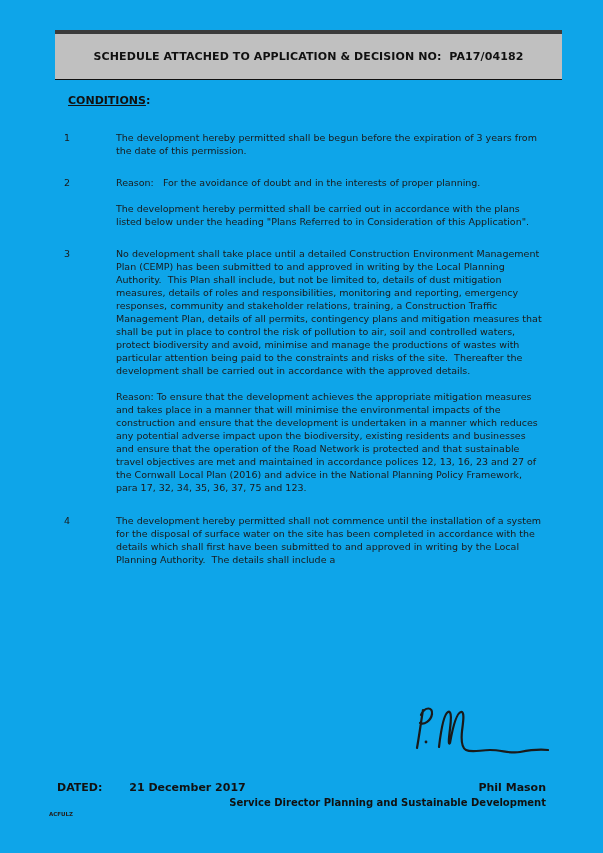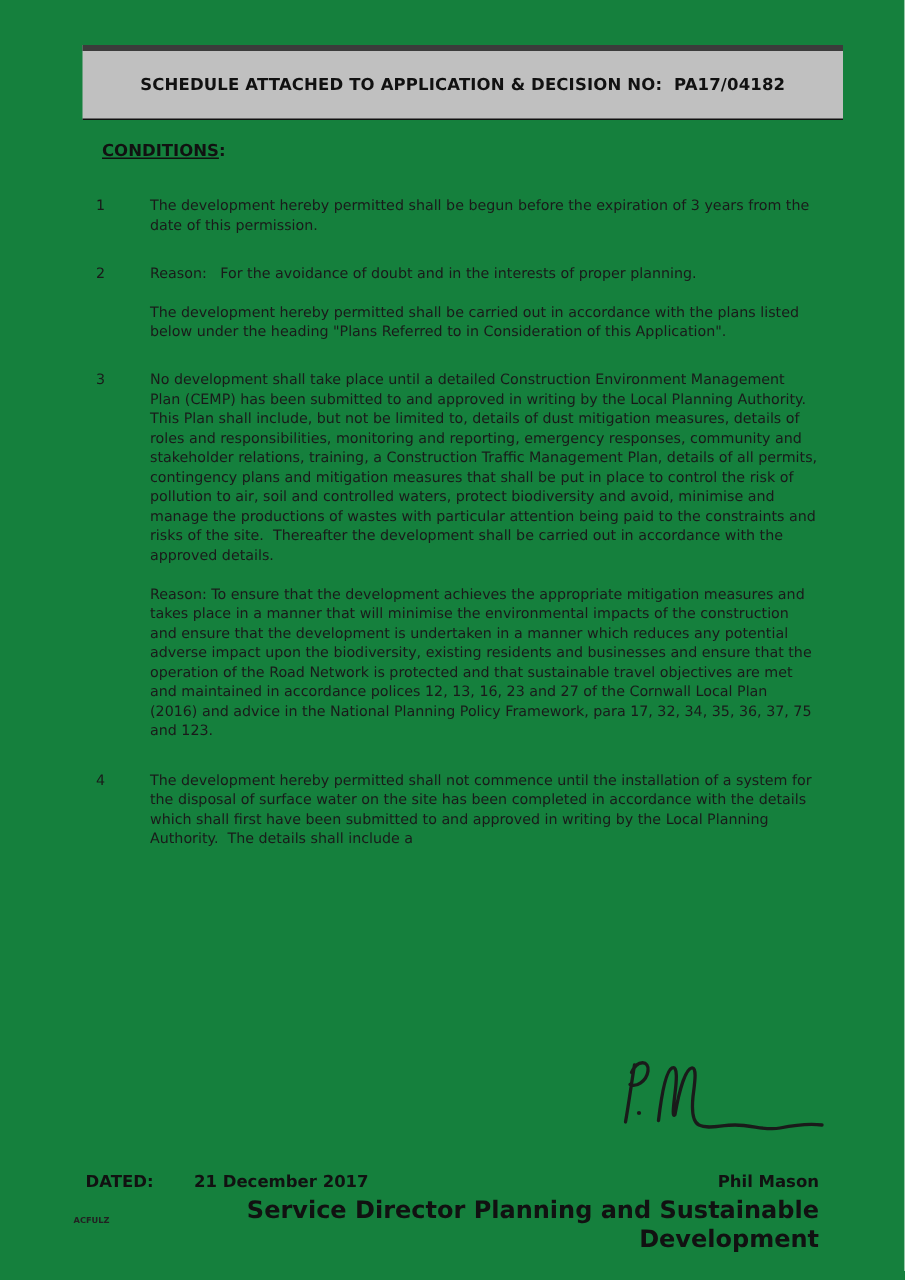--- a/index.html
+++ b/index.html
@@ -1,20 +1,20 @@
 <!DOCTYPE html>
 <html><head>
 <meta charset="utf-8">
 <style>
   html, body { margin: 0; padding: 0; background: #ffffff; }
   .page {
     position: relative;
     width: 603px;
     height: 853px;
-    background: #15803d;
+    background: #0ea5e9;
     font-family: "DejaVu Sans", sans-serif;
     color: #1a1a1a;
     overflow: hidden;
   }
   .header-box {
     position: absolute;
     left: 55px;
     top: 30px;
     width: 507px;
     height: 45px;
@@ -48,21 +48,21 @@
     width: 481px;
   }
   .condition { display: flex; margin-bottom: 19px; }
   .condition--extra-gap { margin-top: 20px; }
   .condition-number {
     flex: none;
     width: 36px;
     font-size: 9.5px;
     line-height: 13px;
   }
-  .condition-body { flex: 1; min-width: 0; }
+  .condition-body { flex: 1; min-width: 0; margin-left: 16px; }
   .para {
     margin: 0 0 13px 0;
     font-size: 9.5px;
     line-height: 13px;
     white-space: pre-wrap;
     color: #1a1a1a;
   }
   .para:last-child { margin-bottom: 0; }
   .signature {
     position: absolute;
@@ -84,21 +84,21 @@
   }
   .dated-group { white-space: pre; }
   .dated-label { margin-right: 27px; }
   .footer-line2 {
     position: absolute;
     left: 57px;
     top: 797px;
     width: 489px;
     text-align: right;
     font-weight: bold;
-    font-size: 16px;
+    font-size: 10px;
     color: #111111;
   }
   .doc-code {
     position: absolute;
     left: 49px;
     top: 811px;
     font-size: 5.5px;
     font-weight: bold;
     color: #222222;
   }

